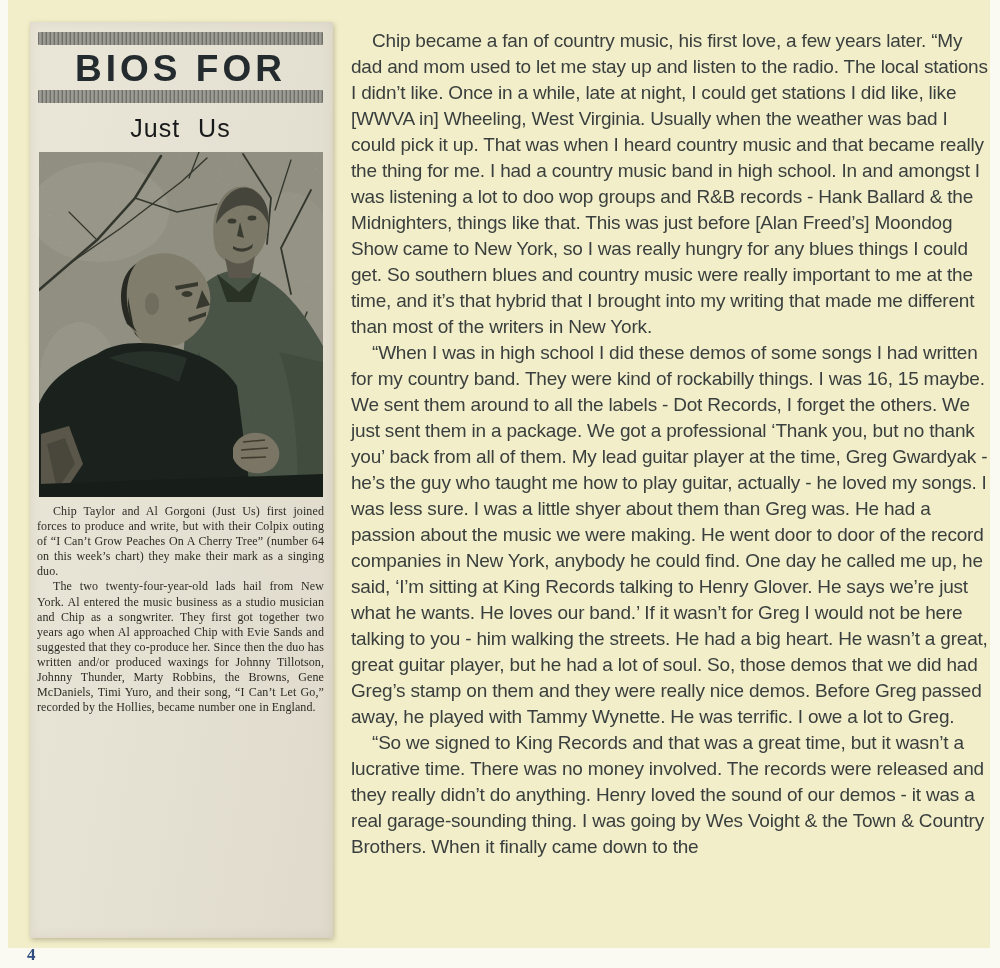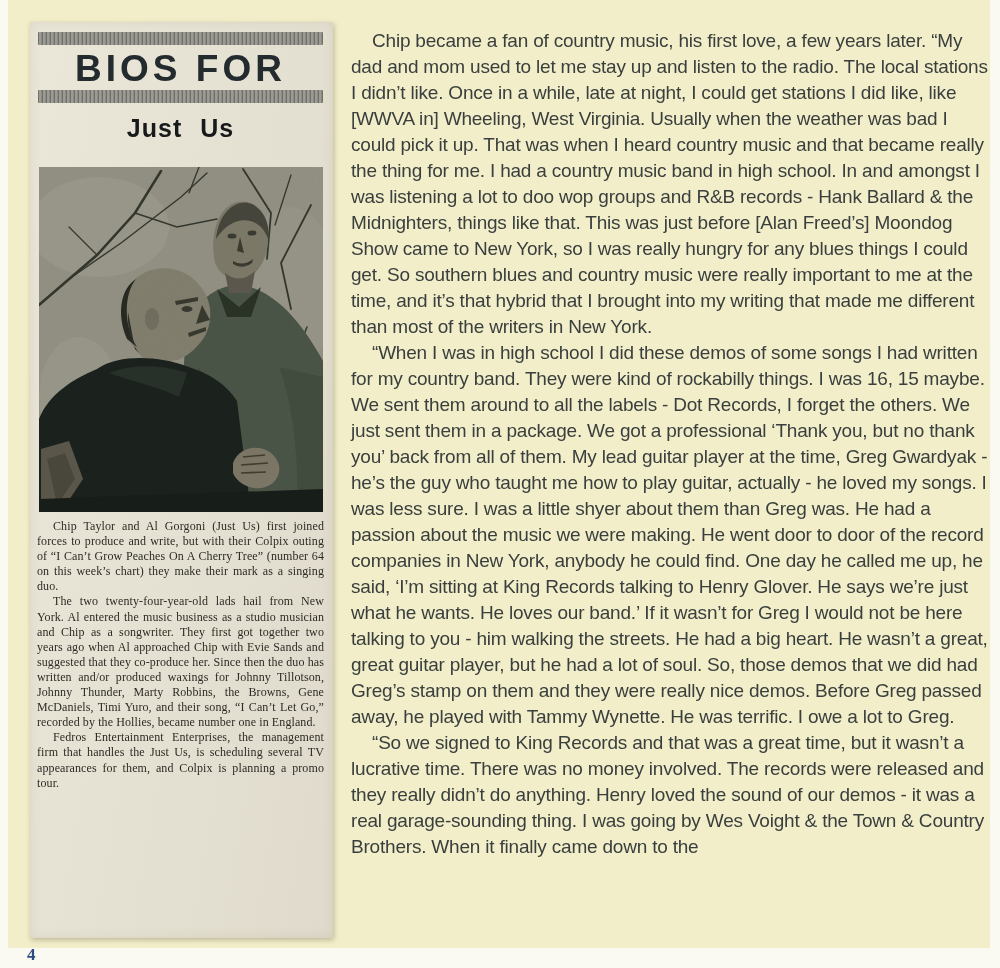--- a/index.html
+++ b/index.html
@@ -32,25 +32,25 @@
     color:#232b2e;
     font-weight:bold;
     font-size:37px;
     letter-spacing:4px;
     line-height:35px;
     padding-top:6px;
   }
   .subject-title {
     text-align:center;
     color:#17191a;
-    font-weight:bold;
+    font-weight:normal;
     font-size:25px;
     letter-spacing:1px;
     word-spacing:10px;
-    padding:11px 0 24px 0;
+    padding:11px 0 9px 0;
   }
   .clip-photo {
     display:block;
     width:284px; height:345px;
     margin-left:2px;
   }
   .clip-caption {
     margin-top:7px;
     font-family:"Liberation Serif", serif;
     font-size:12px;
@@ -159,21 +159,20 @@
 
     <path d="M0,332 L284,322 L284,345 L0,345 Z" fill="#1d241f"></path>
 
     <rect x="0" y="0" width="284" height="345" fill="#2e4a46" opacity="0.08"></rect>
     <rect x="0" y="0" width="284" height="345" filter="url(#grain)" opacity="0.22"></rect>
   </svg>
 
   <div class="clip-caption">
     <p>Chip Taylor and Al Gorgoni (Just Us) first joined forces to produce and write, but with their Colpix outing of “I Can’t Grow Peaches On A Cherry Tree” (number 64 on this week’s chart) they make their mark as a singing duo.</p>
     <p>The two twenty-four-year-old lads hail from New York. Al entered the music business as a studio musician and Chip as a songwriter. They first got together two years ago when Al approached Chip with Evie Sands and suggested that they co-produce her. Since then the duo has written and/or produced waxings for Johnny Tillotson, Johnny Thunder, Marty Robbins, the Browns, Gene McDaniels, Timi Yuro, and their song, “I Can’t Let Go,” recorded by the Hollies, became number one in England.</p>
-    <p>Fedros Entertainment Enterprises, the management firm that handles the Just Us, is scheduling several TV appearances for them, and Colpix is planning a promo tour.</p>
   </div>
 </div>
 
 <div class="article">
   <p>Chip became a fan of country music, his first love, a few years later. “My dad and mom used to let me stay up and listen to the radio. The local stations I didn’t like. Once in a while, late at night, I could get stations I did like, like [WWVA in] Wheeling, West Virginia. Usually when the weather was bad I could pick it up. That was when I heard country music and that became really the thing for me. I had a country music band in high school. In and amongst I was listening a lot to doo wop groups and R&amp;B records - Hank Ballard &amp; the Midnighters, things like that. This was just before [Alan Freed’s] Moondog Show came to New York, so I was really hungry for any blues things I could get.  So southern blues and country music were really important to me at the time, and it’s that hybrid that I brought into my writing that made me different than most of the writers in New York.</p>
   <p>“When I was in high school I did these demos of some songs I had written for my country band. They were kind of rockabilly things. I was 16, 15 maybe. We sent them around to all the labels - Dot Records, I forget the others. We just sent them in a package. We got a professional ‘Thank you, but no thank you’ back from all of them. My lead guitar player at the time, Greg Gwardyak - he’s the guy who taught me how to play guitar, actually - he loved my songs. I was less sure. I was a little shyer about them than Greg was. He had a passion about the music we were making. He went door to door of the record companies in New York, anybody he could find. One day he called me up, he said, ‘I’m sitting at King Records talking to Henry Glover. He says we’re just what he wants. He loves our band.’ If it wasn’t for Greg I would not be here talking to you - him walking the streets. He had a big heart. He wasn’t a great, great guitar player, but he had a lot of soul. So, those demos that we did had Greg’s stamp on them and they were really nice demos. Before Greg passed away, he played with Tammy Wynette. He was terrific. I owe a lot to Greg.</p>
   <p>“So we signed to King Records and that was a great time, but it wasn’t a lucrative time. There was no money involved. The records were released and they really didn’t do anything. Henry loved the sound of our demos - it was a real garage-sounding thing. I was going by Wes Voight &amp; the Town &amp; Country Brothers. When it finally came down to the</p>
 </div>
 
 <div class="folio">4</div>

